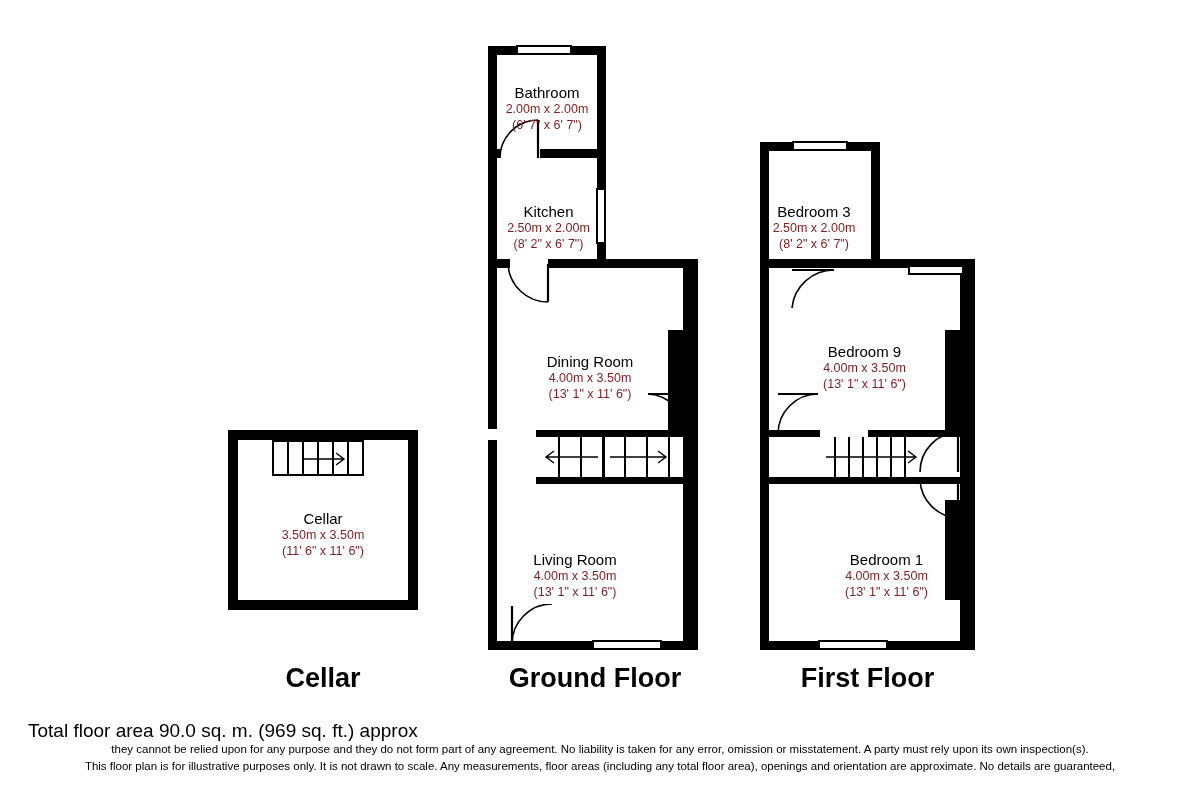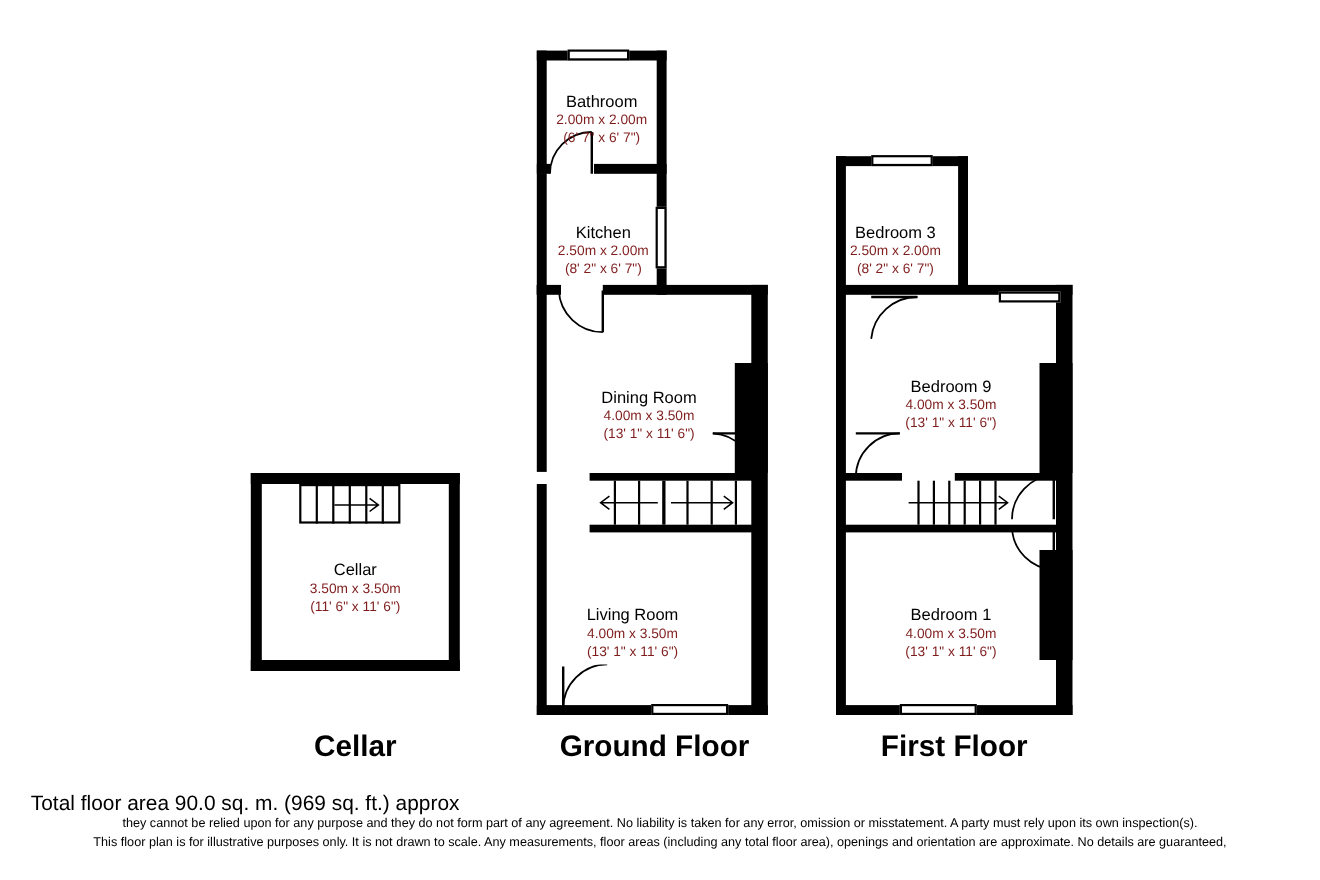--- a/index.html
+++ b/index.html
@@ -269,21 +269,21 @@
       <path d="M40 38 A40 40 0 0 1 2 0" stroke="#000" stroke-width="1.6" fill="none"></path>
       <path d="M40 0 L40 38" stroke="#000" stroke-width="2.2" fill="none"></path>
     </svg>
 
     <div class="room-label" style="left:769px; top:343px; width:191px;">
       <div class="room-name">Bedroom 9</div>
       <div class="room-dim">4.00m x 3.50m</div>
       <div class="room-dim">(13' 1" x 11' 6")</div>
     </div>
 
-    <div class="room-label" style="left:769px; top:551px; width:191px;">
+    <div class="room-label" style="left:769px; top:551px; width:191px;padding-left:22px;">
       <div class="room-name">Bedroom 1</div>
       <div class="room-dim">4.00m x 3.50m</div>
       <div class="room-dim">(13' 1" x 11' 6")</div>
     </div>
 
     <div class="floor-title" style="left:745px; top:663px; width:245px;">First Floor</div>
   </div>
 
   <div class="footer-total">Total floor area 90.0 sq. m. (969 sq. ft.) approx</div>
 

